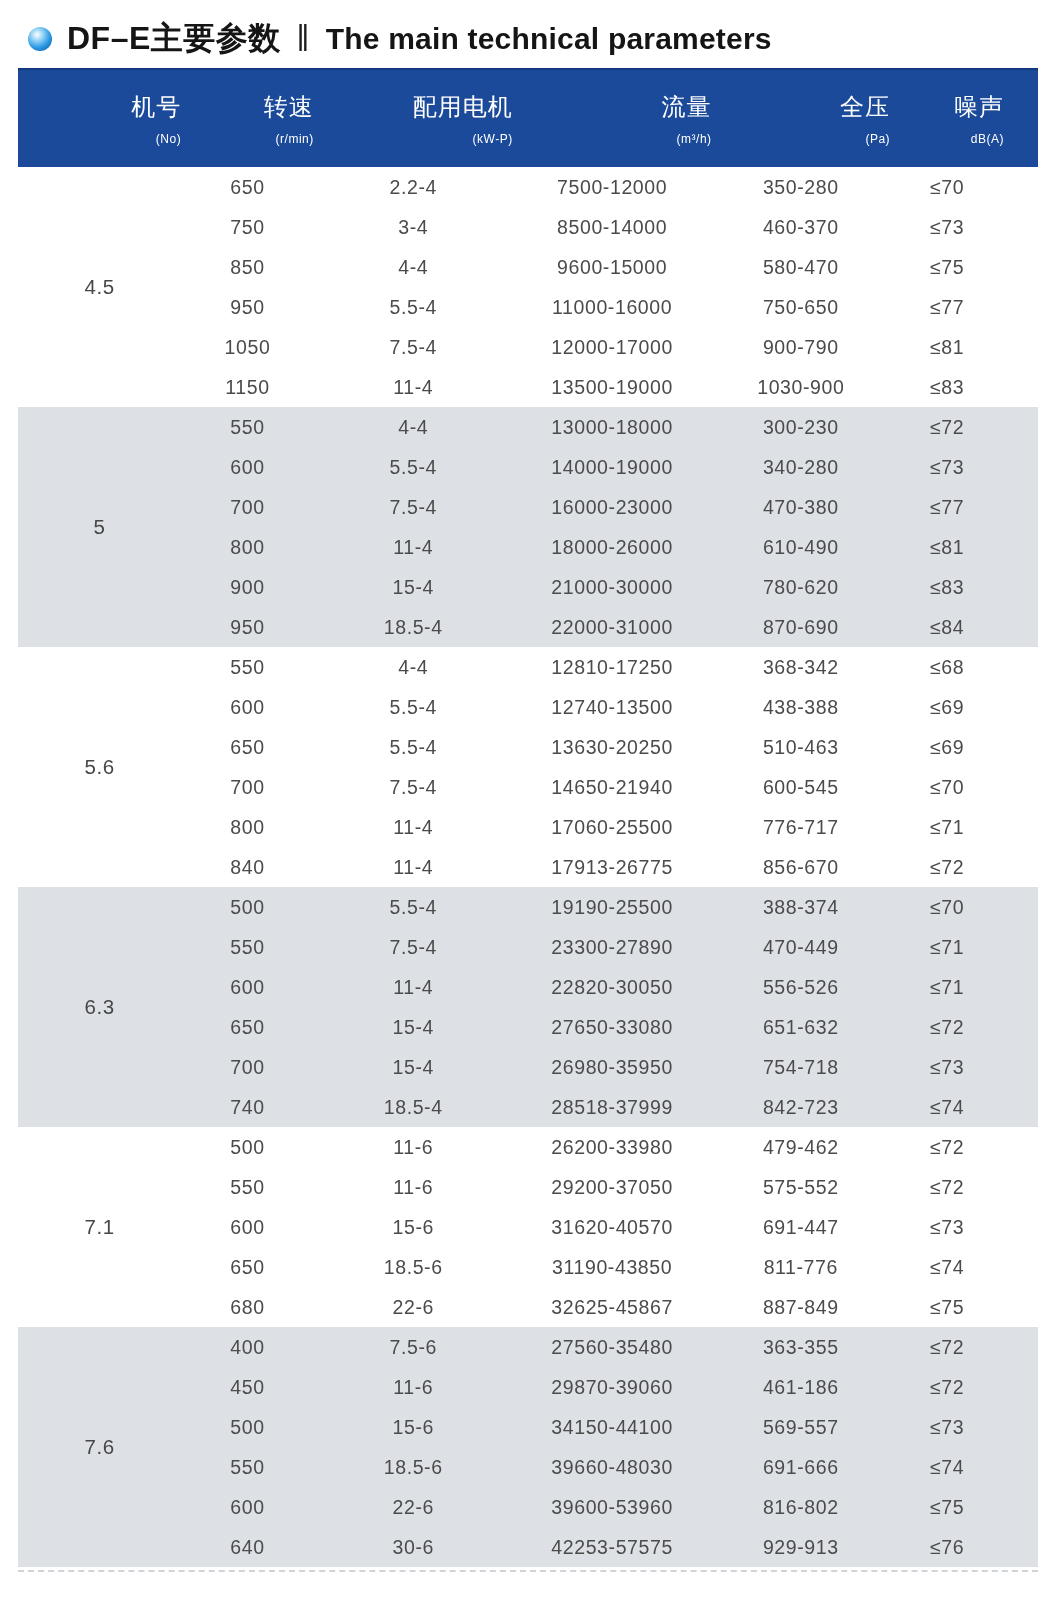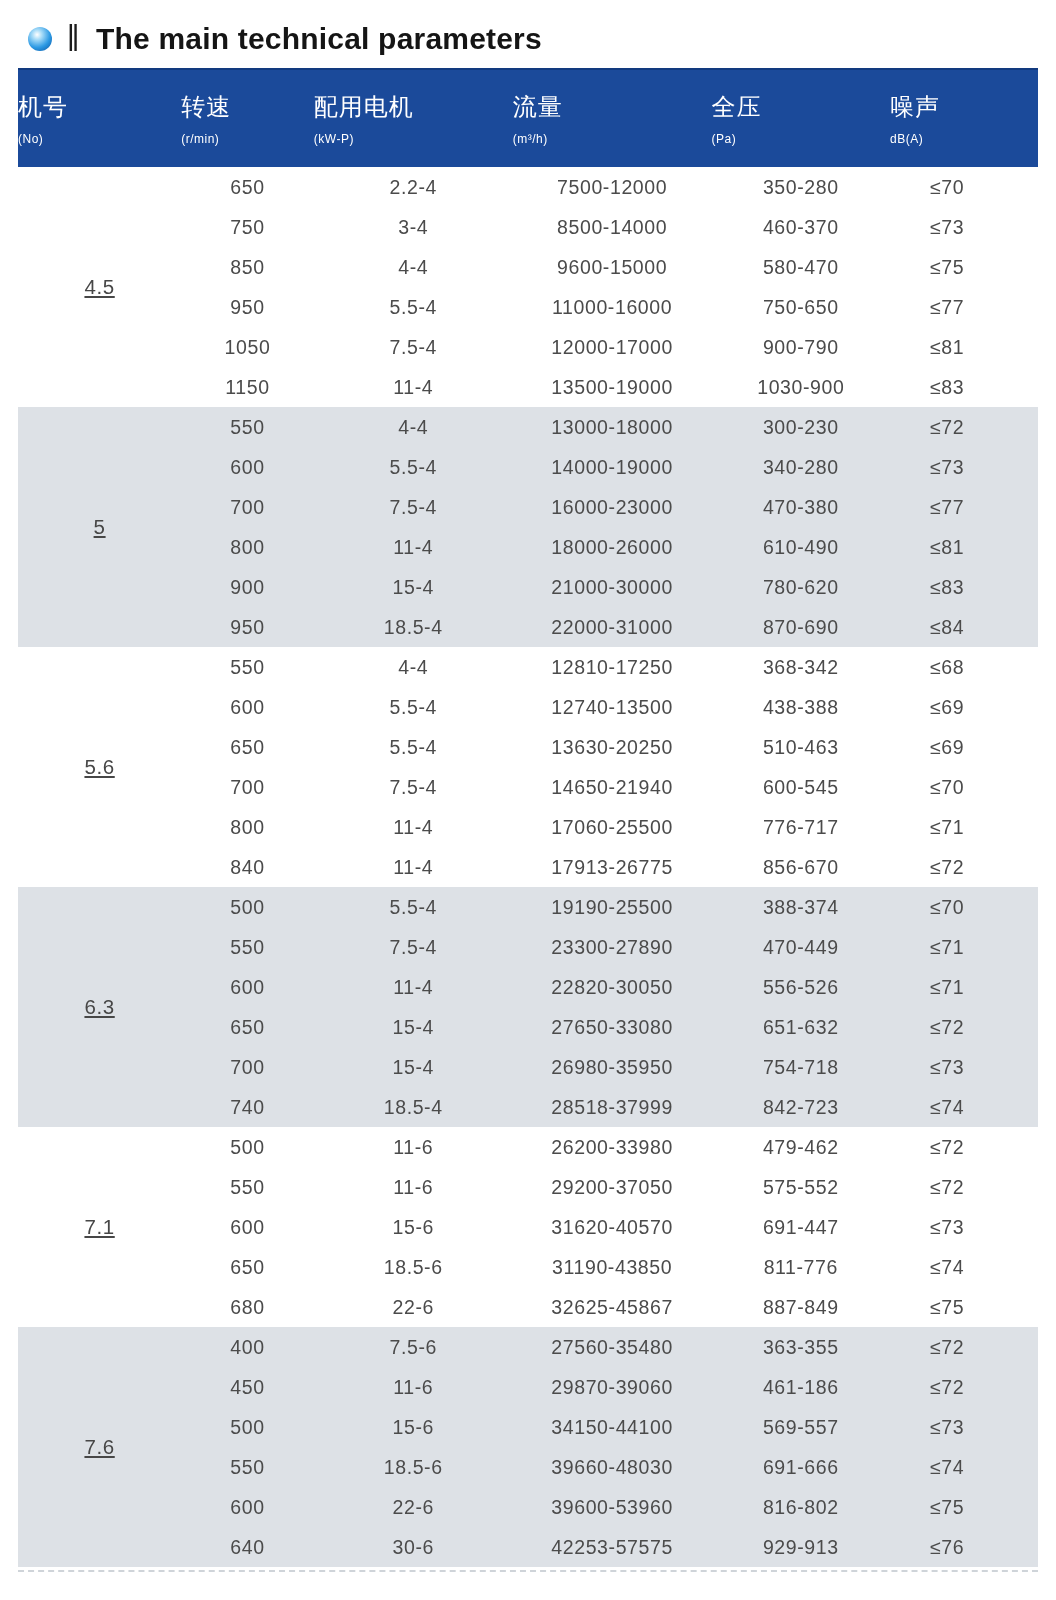--- a/index.html
+++ b/index.html
@@ -34,50 +34,51 @@
 
   
   .tbl-wrap { margin:0 18px; }
   table { width:1020px; border-collapse:collapse; table-layout:fixed; }
   col.c1 { width:16%; }  col.c2 { width:13%; }
   col.c3 { width:19.5%; } col.c4 { width:19.5%; }
   col.c5 { width:17.5%; } col.c6 { width:14.5%; }
 
   thead tr { background:#1b4a9a; }
   thead th {
-    height:98px; vertical-align:middle; text-align:left;
+    height:98px; vertical-align:middle; text-align:right;
     color:#ffffff; font-weight:400; padding:0;
     border-top:2px solid #123a7f;
   }
   .th-zh { display:block; font-size:24px; margin-bottom:9px; font-weight:500; letter-spacing:1px; }
   .th-en { display:block; font-size:12px; letter-spacing:0.5px; }
   thead th.c6 { padding-right:34px; }
 
   tbody td {
     height:40px; text-align:center; vertical-align:middle;
     font-size:19.5px; color:#4b4b4b; letter-spacing:0.6px;
     background:#ffffff;
   }
   tbody tr.shaded td { background:#dde1e6; }
-  tbody td.group-cell { font-size:20.5px; color:#474747;text-decoration:underline; }
+  tbody td.group-cell { font-size:20.5px; color:#474747; }
   tbody td.c6b { padding-right:34px; }
 
   .bottom-line {
     width:1020px; margin:3px 18px 0 18px;
     border-top:2px dashed #a9b1bb; opacity:0.55;
   }
 </style>
 </head>
 <body>
 
 <div class="page">
 
   <div class="title-row">
     <span class="bullet"></span>
     <div class="title">
+      <span class="t-zh">DF–E主要参数</span>
       <span class="t-sep">‖</span>
       <span class="t-en">The main technical parameters</span>
     </div>
   </div>
 
   <div class="tbl-wrap">
     <table>
       <colgroup>
         <col class="c1">
           <col class="c2">

